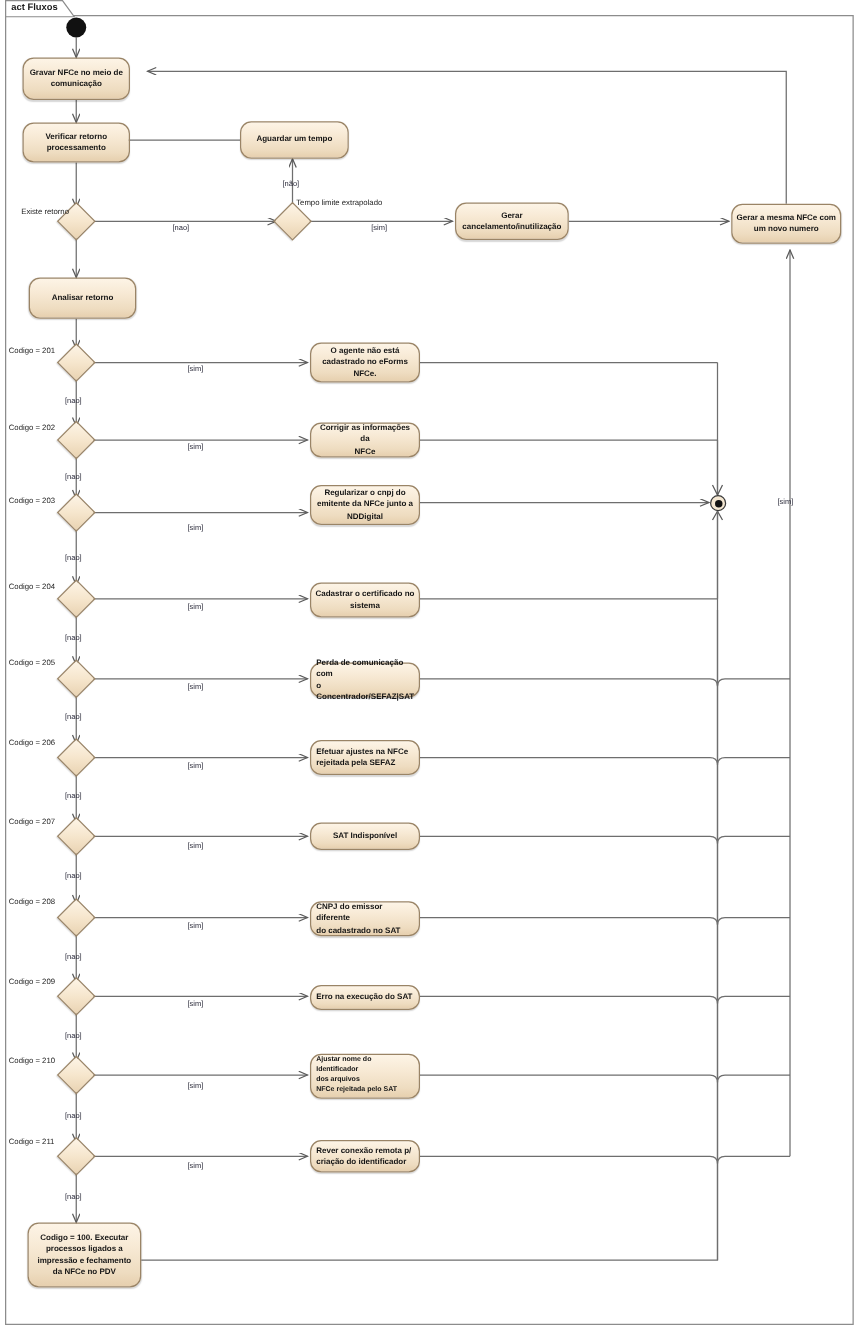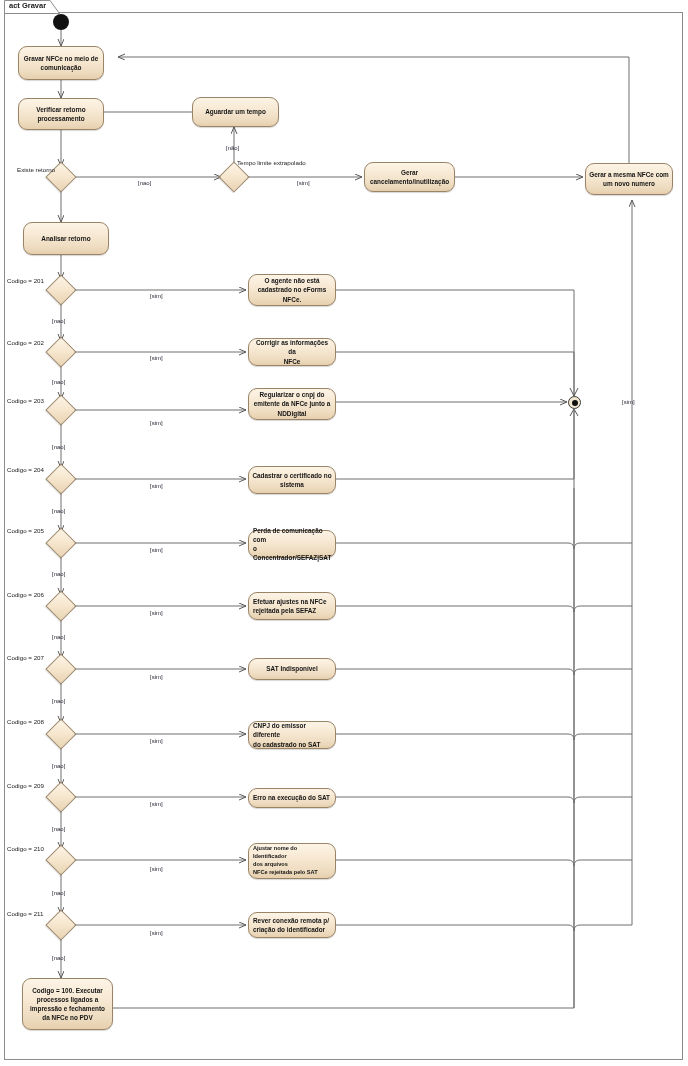--- a/index.html
+++ b/index.html
@@ -129,21 +129,21 @@
 <body>
 
 <div id="frame">
 
   <div id="frame-border"></div>
 
   <div id="frame-tab">
     <svg class="tab-shape" width="56" height="14" viewBox="0 0 56 14">
       <path d="M0.5,0.5 L46,0.5 L55.5,13.5 L0.5,13.5 Z" fill="#ffffff" stroke="#8c8c8c" stroke-width="1"></path>
     </svg>
-    <div class="tab-label">act Gravar</div>
+    <div class="tab-label">act Fluxos</div>
   </div>
 
   <svg id="wires" viewBox="0 0 688 1066">
     <defs>
       <marker id="ah" markerWidth="9" markerHeight="9" refX="8" refY="3" orient="auto" markerUnits="userSpaceOnUse">
         <path d="M1,0 L8,3 L1,6" fill="none" stroke="#5a5a5a" stroke-width="1"></path>
       </marker>
     </defs>
     <g stroke="#6e6e6e" stroke-width="1" fill="none">
 

